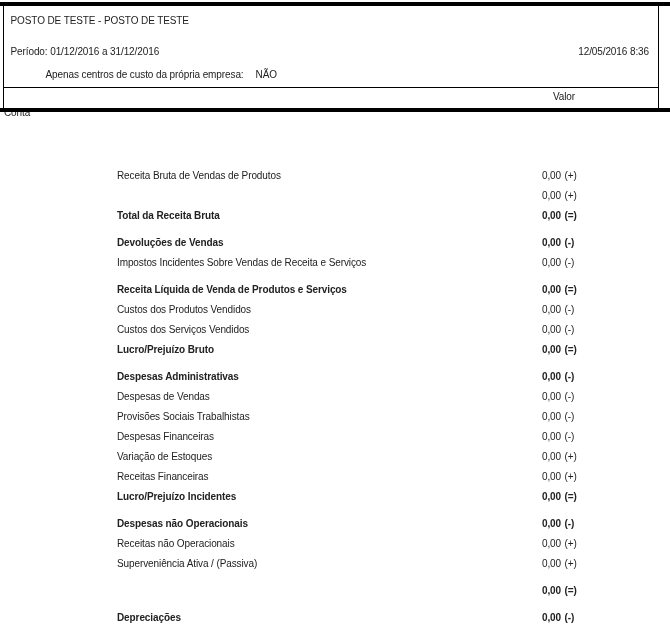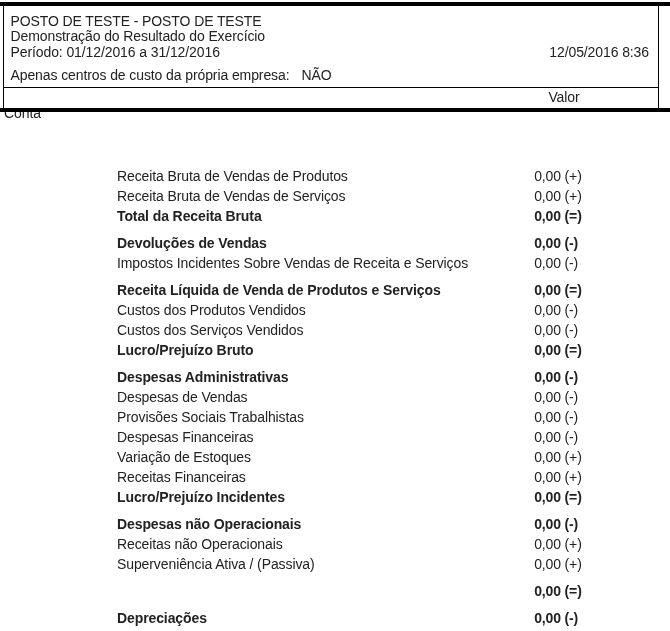--- a/index.html
+++ b/index.html
@@ -1,31 +1,31 @@
 <!DOCTYPE html>
 <html><head>
 <meta charset="utf-8">
 <style>
   html, body { margin:0; padding:0; background:#ffffff; }
   .page {
     position:relative; width:670px; height:631px; background:#ffffff;
-    font-family:"Liberation Sans", sans-serif; font-size:14px;
+    font-family:"Liberation Sans", sans-serif; font-size:10px;
     color:#222222; letter-spacing:-0.1px; overflow:hidden;
   }
   .top-rule { position:absolute; top:2px; left:0; width:670px; height:3.5px; background:#000; }
   .header-box {
     position:absolute; top:5.5px; left:3px; width:654px; height:81.5px;
     border-left:1.5px solid #000; border-right:1.5px solid #000; border-bottom:1.2px solid #000;
   }
   .h-line { position:absolute; left:6.5px; white-space:nowrap; line-height:12px; }
   .h-company  { top:9px; }
   .h-title    { top:24.5px; }
   .h-period   { top:40px; }
   .h-datetime { position:absolute; right:9px; top:40px; line-height:12px; white-space:nowrap; }
-  .h-filter   { top:63px; }
+  .h-filter   { top:63px;margin-left:35px; }
   .h-filter .filter-value { margin-left:12px; }
   .col-band {
     position:absolute; top:88.2px; left:3px; width:654px; height:19.6px;
     border-left:1.5px solid #000; border-right:1.5px solid #000;
   }
   .col-conta { position:absolute; left:0; top:19px; width:253px; text-align:left; line-height:12px; }
   .col-valor { position:absolute; left:500px; top:3px; width:120px; text-align:center; line-height:12px; }
   .thick-rule { position:absolute; top:107.8px; left:0; width:670px; height:4.6px; background:#000; }
   .report-body { position:absolute; top:112.4px; left:0; width:572px; padding-top:56px; }
   .row { position:relative; height:20px; }
@@ -37,21 +37,20 @@
 </style>
 </head>
 <body>
 
 <div class="page">
 
   <div class="top-rule"></div>
 
   <div class="header-box">
     <div class="h-line h-company">POSTO DE TESTE - POSTO DE TESTE</div>
-    <div class="h-line h-title">Demonstração do Resultado do Exercício</div>
     <div class="h-line h-period">Período: 01/12/2016 a 31/12/2016</div>
     <div class="h-datetime">12/05/2016 8:36</div>
     <div class="h-line h-filter">
       <span>Apenas centros de custo da própria empresa:</span><span class="filter-value">NÃO</span>
     </div>
   </div>
 
   <div class="col-band">
     <span class="col-conta">Conta</span>
     <span class="col-valor">Valor</span>
@@ -59,21 +58,20 @@
 
   <div class="thick-rule"></div>
 
   <div class="report-body">
       <div class="row">
         <span class="label">Receita Bruta de Vendas de Produtos</span>
         <span class="num">0,00</span>
         <span class="sign">(+)</span>
       </div>
       <div class="row">
-        <span class="label">Receita Bruta de Vendas de Serviços</span>
         <span class="num">0,00</span>
         <span class="sign">(+)</span>
       </div>
       <div class="row bold">
         <span class="label">Total da Receita Bruta</span>
         <span class="num">0,00</span>
         <span class="sign">(=)</span>
       </div>
       <div class="row gap">
         <span class="label">Devoluções de Vendas</span>

